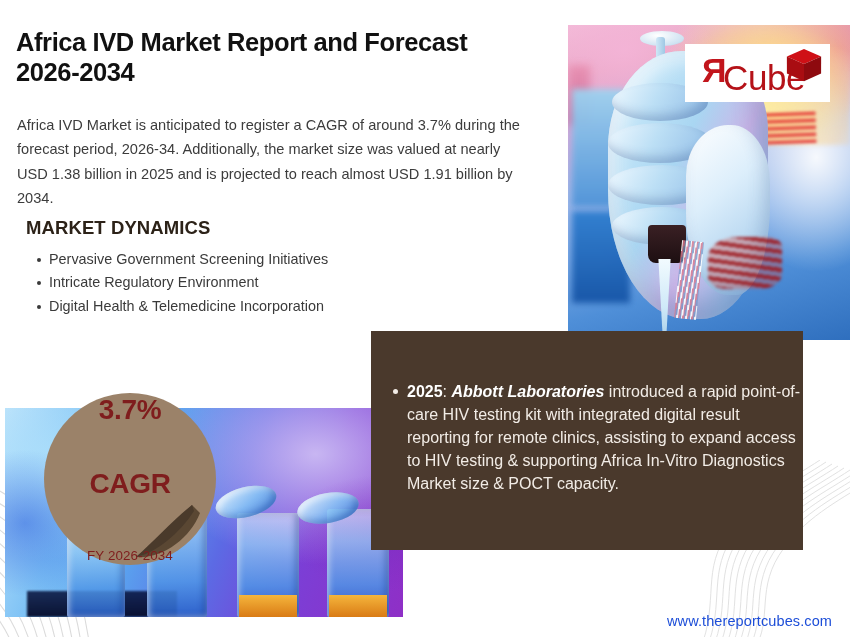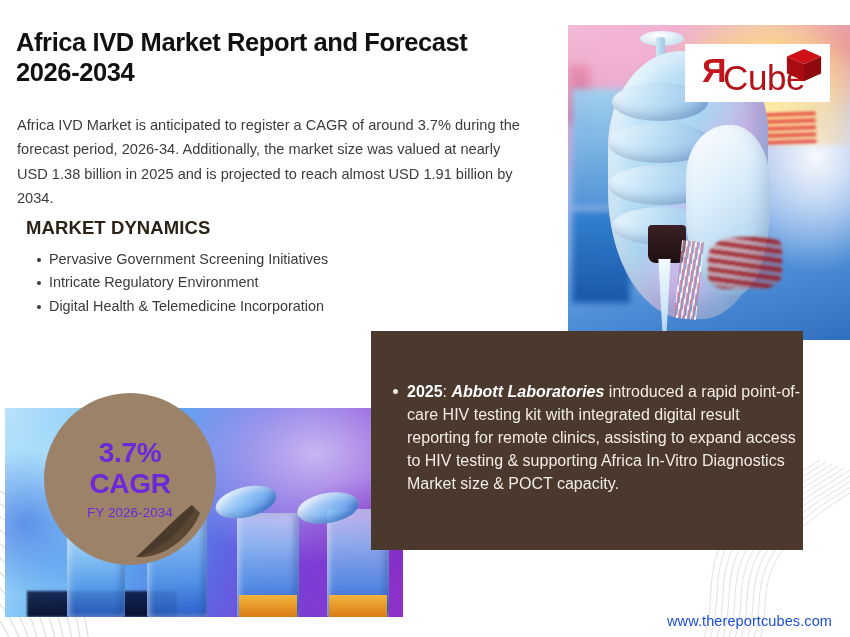--- a/index.html
+++ b/index.html
@@ -317,21 +317,22 @@
   }
   .cagr svg { display: block; }
   .cagr-text {
     position: absolute;
     left: 0; top: 0; width: 172px; height: 172px;
     display: flex;
     flex-direction: column;
     align-items: center;
     justify-content: center;
     text-align: center;
-    color: #6d28d9;
+    color: #7f1d1d;
+    gap: 43px;
   }
   .cagr-pct {
     font-size: 28px;
     font-weight: bold;
     line-height: 31px;
     letter-spacing: -0.3px;
   }
   .cagr-word {
     font-size: 28px;
     font-weight: bold;

